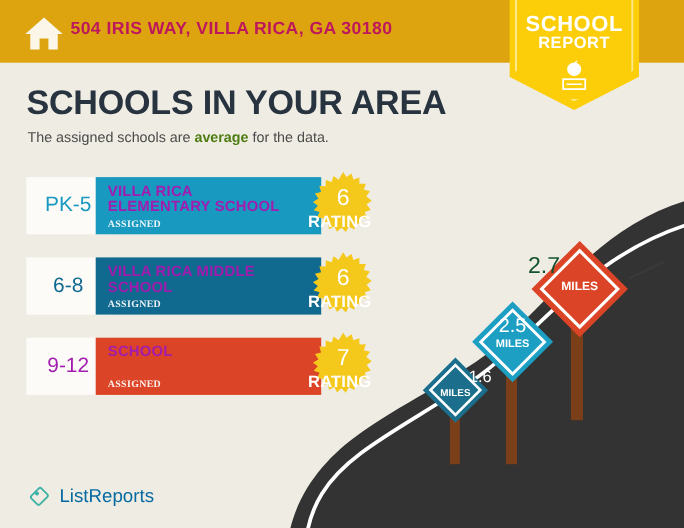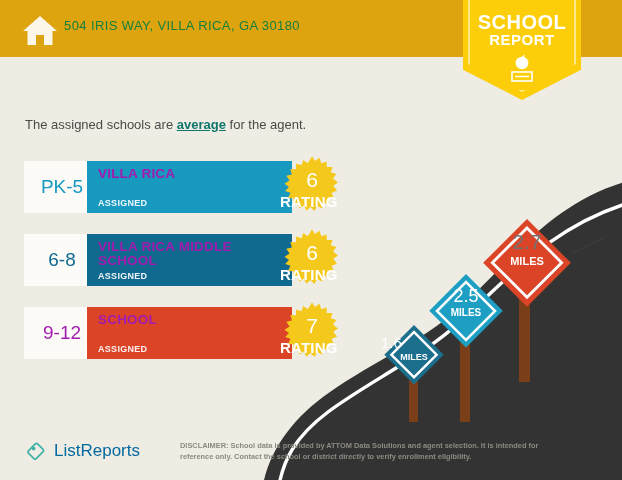--- a/index.html
+++ b/index.html
@@ -14,22 +14,22 @@
   
   .header-bar{
     position:absolute;left:0;top:0;width:622px;height:57px;
     background:#DDA40F;
   }
   .house-icon{
     position:absolute;left:22px;top:14px;width:36px;height:32px;
   }
   .addr{
     position:absolute;left:64px;top:18px;
-    font-size:13px;font-weight:normal;letter-spacing:.4px;
-    color:#15803d;white-space:nowrap;
+    font-size:16px;font-weight:bold;letter-spacing:.4px;
+    color:#be185d;white-space:nowrap;
   }
 
   
   .badge{
     position:absolute;left:463px;top:-8px;width:118px;height:108px;
     background:#FBCE09;
     clip-path:polygon(0% 0%,100% 0%,100% 72%,50% 100%,0% 72%);
     z-index:6;
   }
   .badge-inner{
@@ -48,40 +48,40 @@
 
   
   .title{
     position:absolute;left:24px;top:76px;
     font-size:31px;font-weight:bold;color:#283340;letter-spacing:-.2px;
   }
   .subtitle{
     position:absolute;left:25px;top:117px;
     font-size:13px;color:#4A4A4A;
   }
-  .subtitle b{color:#0f766e;font-weight:bold;text-decoration:underline;}
+  .subtitle b{color:#4d7c0f;font-weight:bold;}
 
   
   .row{position:absolute;left:24px;height:52px;}
   .row .grade{
     position:absolute;left:0;top:0;width:76px;height:52px;
     background:#FCFBF8;display:flex;align-items:center;justify-content:center;
     font-size:19px;font-weight:normal;
   }
   .row .bar{
     position:absolute;left:63px;top:0;width:205px;height:52px;
   }
   .row .sname{
     position:absolute;left:74px;top:6px;width:190px;
     color:#a21caf;font-size:13.5px;font-weight:bold;line-height:14px;
     letter-spacing:.2px;
   }
   .row .assigned{
     position:absolute;left:74px;top:37px;
-    color:#FFFFFF;font-size:9px;font-weight:bold;letter-spacing:.3px;opacity:.92;
+    color:#FFFFFF;font-size:9px;font-weight:bold;letter-spacing:.3px;opacity:.92;font-family:Liberation Serif, serif;
   }
   .starburst{
     position:absolute;width:64px;height:64px;top:-6px;left:256px;z-index:4;
   }
   .sb-num{
     position:absolute;left:256px;width:64px;top:8px;text-align:center;
     color:#FFFFFF;font-size:21px;font-weight:normal;z-index:5;line-height:1;
   }
   .sb-lab{
     position:absolute;left:256px;width:64px;top:32px;text-align:left;
@@ -112,41 +112,41 @@
     <path id="road-path" d="M 640 178 C 560 196 520 250 468 300 C 430 338 372 362 330 392 C 292 418 268 452 262 490 L 700 490 L 700 178 Z" fill="#333333"></path>
     <path d="M 632 202 C 556 224 514 272 462 320 C 424 356 368 382 328 412 C 296 436 282 460 278 492" fill="none" stroke="#FFFFFF" stroke-width="3.4"></path>
   </svg>
 
   <div>
     <div class="post" style="left:409px;top:360px;width:9px;height:62px;"></div>
     <svg class="sign" style="left:381px;top:322px;" width="66" height="66" viewBox="0 0 66 66">
       <rect x="33" y="3" width="42" height="42" transform="rotate(45 33 3)" fill="#1B6E8C"></rect>
       <rect x="33" y="10" width="32" height="32" transform="rotate(45 33 10)" fill="none" stroke="#FFFFFF" stroke-width="2.4"></rect>
     </svg>
-    <div style="position:absolute;left:381px;top:335px;width:66px;text-align:left;color:#fff;font-size:15px;line-height:1;">1.6</div>
+    <div style="position:absolute;left:381px;top:335px;width:66px;text-align:right;color:#fff;font-size:15px;line-height:1;">1.6</div>
     <div style="position:absolute;left:381px;top:352px;width:66px;text-align:center;color:#fff;font-size:9px;font-weight:bold;">MILES</div>
   </div>
 
   <div>
     <div class="post" style="left:460px;top:320px;width:10px;height:102px;"></div>
     <svg class="sign" style="left:426px;top:271px;" width="80" height="80" viewBox="0 0 80 80">
       <rect x="40" y="3" width="52" height="52" transform="rotate(45 40 3)" fill="#1D9FC4"></rect>
       <rect x="40" y="11" width="41" height="41" transform="rotate(45 40 11)" fill="none" stroke="#FFFFFF" stroke-width="2.6"></rect>
     </svg>
     <div style="position:absolute;left:426px;top:287px;width:80px;text-align:center;color:#fff;font-size:18px;line-height:1;">2.5</div>
     <div style="position:absolute;left:426px;top:307px;width:80px;text-align:center;color:#fff;font-size:10px;font-weight:bold;">MILES</div>
   </div>
 
   <div>
     <div class="post" style="left:519px;top:270px;width:11px;height:112px;"></div>
     <svg class="sign" style="left:480px;top:216px;" width="94" height="94" viewBox="0 0 94 94">
       <rect x="47" y="3" width="62" height="62" transform="rotate(45 47 3)" fill="#DB4426"></rect>
       <rect x="47" y="12" width="49" height="49" transform="rotate(45 47 12)" fill="none" stroke="#FFFFFF" stroke-width="2.8"></rect>
     </svg>
-    <div style="position:absolute;left:480px;top:231px;width:94px;text-align:center;color:#737373;font-size:21px;line-height:1;">2.7</div>
+    <div style="position:absolute;left:480px;top:231px;width:94px;text-align:left;color:#14532d;font-size:21px;line-height:1;">2.7</div>
     <div style="position:absolute;left:480px;top:255px;width:94px;text-align:center;color:#fff;font-size:11px;font-weight:bold;">MILES</div>
     <svg style="position:absolute;left:572px;top:236px;" width="34" height="20">
       <line x1="0" y1="17" x2="32" y2="2" stroke="#3A3A3A" stroke-width="2"></line>
     </svg>
   </div>
 
   <div class="header-bar"></div>
   <svg class="house-icon" viewBox="0 0 36 32">
     <path d="M18 2 L35 17 L30.5 17 L30.5 31 L22 31 L22 21 L14 21 L14 31 L5.5 31 L5.5 17 L1 17 Z" fill="#FBF6E8"></path>
   </svg>
@@ -157,29 +157,31 @@
     <div class="badge-t1">SCHOOL</div>
     <div class="badge-t2">REPORT</div>
     <svg class="badge-apple" viewBox="0 0 24 32">
       <path d="M12 3 C13 1.5 14.5 1 15 1 C14.8 2.3 14 3 13 3.3 Z" fill="#FFFFFF"></path>
       <ellipse cx="12" cy="9" rx="6.4" ry="6.2" fill="#FFFFFF"></ellipse>
       <rect x="2" y="18" width="20" height="9" fill="none" stroke="#FFFFFF" stroke-width="1.6"></rect>
       <line x1="5" y1="22.5" x2="19" y2="22.5" stroke="#FFFFFF" stroke-width="1.4"></line>
     </svg>
   </div>
 
-  <div class="subtitle"><span>The assigned schools are </span><b>average</b><span> for the agent.</span></div>
+  <div class="title">SCHOOLS IN YOUR AREA</div>
+  <div class="subtitle"><span>The assigned schools are </span><b>average</b><span> for the data.</span></div>
 
   <div class="row" style="top:161px;">
     <div class="grade">
       <span style="color:#1899C0;">PK-5</span>
     </div>
     <div class="bar" style="background:#1899C0;"></div>
     <div class="sname">
       <div>VILLA RICA</div>
+      <div>ELEMENTARY SCHOOL</div>
     </div>
     <div class="assigned">ASSIGNED</div>
     <svg class="starburst" viewBox="0 0 100 100">
       <polygon fill="#F5C81C" points="50,2 54.6,9.4 61.9,4.4 64.4,12.9 73,10 73,18.9 82.2,18.7 79.3,27.1 88.1,29.5 82.8,36.7 90.6,43 83.3,48 89.1,56 80.6,58.8 84.1,67 75.3,67.7 76.3,76.5 67.6,75 65.9,83.7 58,79.6 53.8,87.5 47.6,81.2 41.1,87.1 37.4,79.1 29.8,83.6 28.7,74.8 20,76.5 21.4,67.7 12.6,67.2 16.4,59 8,56.4 14,49.9 7,44.8 14.9,39.9 9.8,32.6 18.6,30.4 16.1,21.9 25,22.3 25.2,13.4 33.6,16.2 36.3,7.7 43.4,13 48,5.4"></polygon>
     </svg>
     <div class="sb-num">6</div>
     <div class="sb-lab">RATING</div>
   </div>
 
   <div class="row" style="top:234px;">
@@ -215,15 +217,14 @@
     <div class="sb-lab">RATING</div>
   </div>
 
   <div class="footer-logo">
     <svg class="logo-mark" viewBox="0 0 24 24">
       <path d="M4 11.5 L11 4.5 C12 3.5 13 3.5 14 4.5 L19.5 10 C20.5 11 20.5 12 19.5 13 L12.5 20 C11.5 21 10.5 21 9.5 20 L4 14.5 C3 13.5 3 12.5 4 11.5 Z" fill="none" stroke="#3EB2A6" stroke-width="1.8"></path>
       <circle cx="9.4" cy="9.4" r="2" fill="#3EB2A6"></circle>
     </svg>
     <span class="logo-text">ListReports</span>
   </div>
-  <div class="disclaimer">DISCLAIMER: School data is provided by ATTOM Data Solutions and agent selection. It is intended for reference only. Contact the school or district directly to verify enrollment eligibility.</div>
 
 </div>
 
 </body></html>

